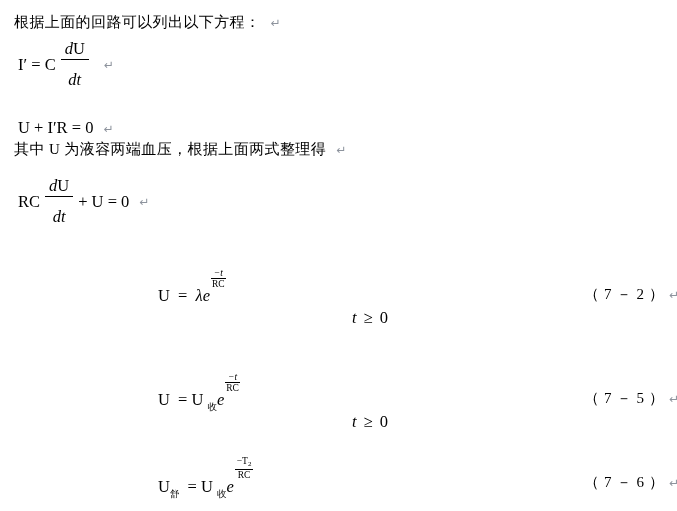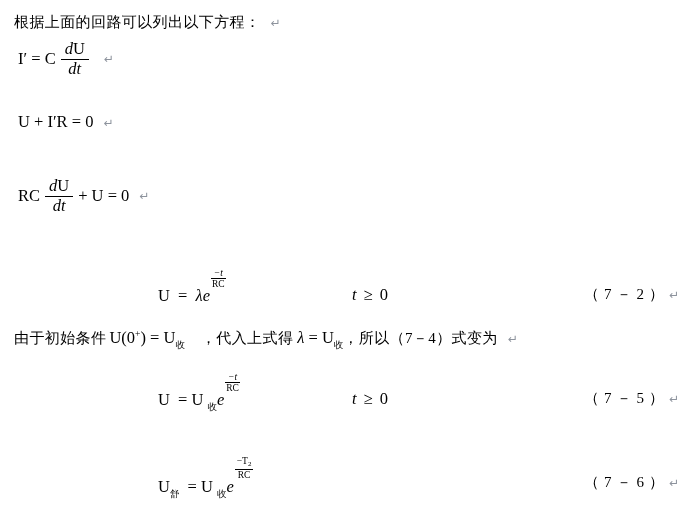--- a/index.html
+++ b/index.html
@@ -8,32 +8,32 @@
     font-family:"Liberation Serif","DejaVu Serif",serif;color:#000000;
     overflow:hidden;
   }
   .row{position:absolute;white-space:nowrap;}
   .t{font-size:15px;letter-spacing:0.4px;}
   .math{font-size:16.5px;}
   .it{font-style:italic;}
   .eqflex{display:inline-flex;align-items:center;}
   .frac{display:inline-flex;flex-direction:column;align-items:center;margin:0 5px;line-height:1.15;}
   .frac .num{padding:0 4px;border-bottom:1px solid #000;text-align:right;}
-  .frac .den{padding:0 4px;}
+  .frac .den{padding:0 4px;margin-top:11px;}
   .expfrac{display:inline-block;font-size:9.5px;line-height:1.1;text-align:center;
     vertical-align:baseline;transform:translateY(-14px);margin-left:1px;}
   .expfrac .enum{display:block;border-bottom:1px solid #000;padding:0 2px;}
   .expfrac .eden{display:block;padding:0 1px;}
   .tinysub{font-size:7px;vertical-align:-2px;}
   .vsub{font-size:9.5px;vertical-align:-5px;letter-spacing:0;}
   .vsup{font-size:9.5px;vertical-align:6px;}
   .mark{color:#8d939d;font-size:12px;font-family:"DejaVu Sans","Liberation Sans",sans-serif;
     margin-left:10px;letter-spacing:0;}
   .tag{font-size:15px;letter-spacing:5px;}
-  .cond{font-size:16.5px;}
+  .cond{font-size:16.5px;margin-top:23px;}
   .cond .rel{margin:0 7px;}
   .gap{margin-right:16px;}
   .sp{margin:0 4px;}
   .spl{margin-left:3px;}
 </style>
 </head>
 <body>
 
 <div class="page">
 
@@ -43,24 +43,27 @@
 
   <div class="row eqflex math" style="top:40px;left:18px">
     <span>I′ = C</span>
     <span class="frac">
       <span class="num"><span class="it">d</span><span>U</span></span>
       <span class="den it">dt</span>
     </span>
     <span class="mark">↵</span>
   </div>
 
-  <div class="row" style="top:112px;left:18px">
+  <div class="row" style="top:118px;left:18px">
     <span class="math">U + I′R = 0</span><span class="mark">↵</span>
   </div>
 
+  <div class="row" style="top:140px;left:14px">
+    <span class="t">其中 U 为液容两端血压，根据上面两式整理得</span><span class="mark">↵</span>
+  </div>
 
   <div class="row eqflex math" style="top:177px;left:18px">
     <span>RC</span>
     <span class="frac">
       <span class="num"><span class="it">d</span><span>U</span></span>
       <span class="den it">dt</span>
     </span>
     <span>+ U = 0</span>
     <span class="mark">↵</span>
   </div>
@@ -71,23 +74,20 @@
     <span class="sp">=</span>
     <span class="it">λ</span><span class="it">e</span><span class="expfrac"><span class="enum it">−t</span><span class="eden">RC</span></span>
   </div>
   <div class="row cond" style="top:285px;left:352px">
     <span class="it">t</span><span class="rel">≥</span><span>0</span>
   </div>
   <div class="row" style="top:285px;left:584px">
     <span class="tag">（7－2）</span><span class="mark" style="margin-left:0">↵</span>
   </div>
 
-  <div class="row" style="top:328px;left:14px">
-    <span class="t">由于初始条件</span><span class="math spl">U(0</span><span class="vsup">+</span><span class="math">) = U</span><span class="vsub gap">收</span><span class="t">，代入上式得</span><span class="math it sp">λ</span><span class="math">= U</span><span class="vsub">收</span><span class="t">，所以（7－4）式变为</span><span class="mark">↵</span>
-  </div>
 
   <div class="row math" style="top:386px;left:158px">
     <span>U</span>
     <span class="sp">= U</span><span class="vsub">收</span><span class="it">e</span><span class="expfrac"><span class="enum it">−t</span><span class="eden">RC</span></span>
   </div>
   <div class="row cond" style="top:389px;left:352px">
     <span class="it">t</span><span class="rel">≥</span><span>0</span>
   </div>
   <div class="row" style="top:389px;left:584px">
     <span class="tag">（7－5）</span><span class="mark" style="margin-left:0">↵</span>

